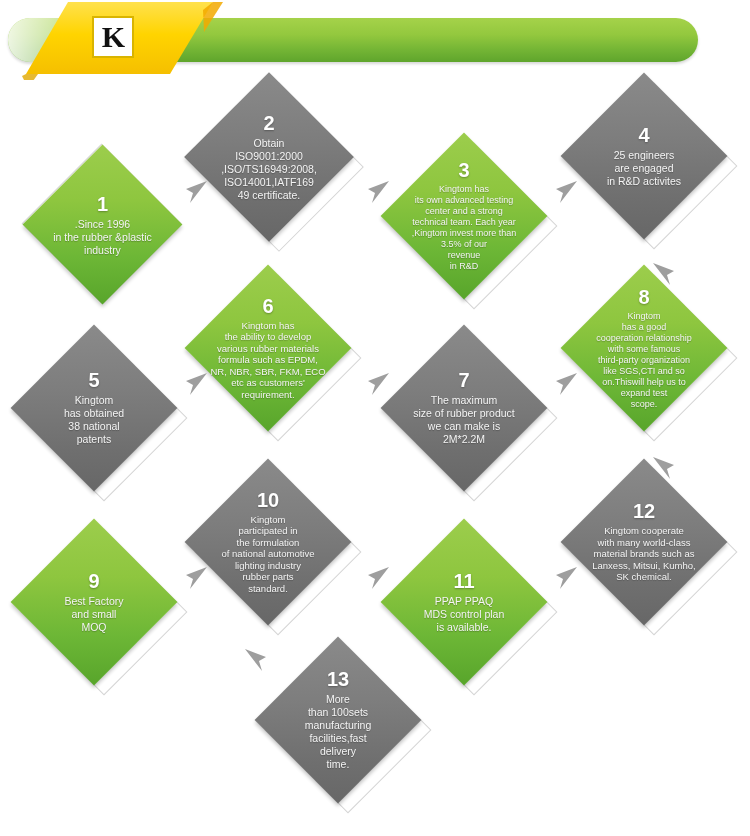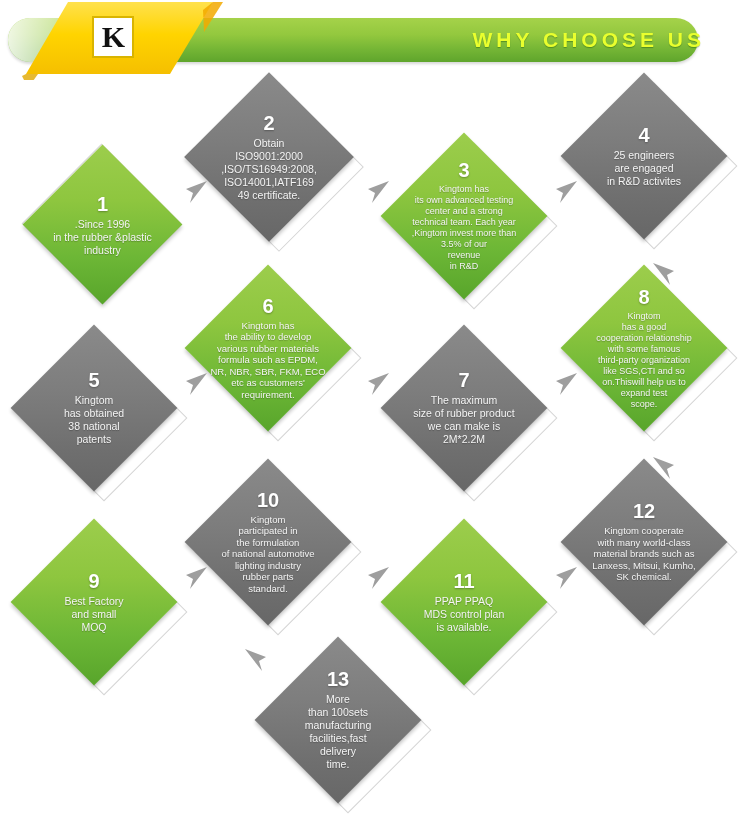--- a/index.html
+++ b/index.html
@@ -119,21 +119,20 @@
       <polygon points="50,0 195,0 152,72 8,72" fill="url(#ribgrad)"></polygon>
       <polygon points="195,0 205,0 186,30 185,8" fill="#f2a900" opacity="0.85"></polygon>
       <polygon points="8,72 20,72 10,86 4,74" fill="#e0a800" opacity="0.8"></polygon>
     </svg>
   </div>
 
   <div class="logo-box">
     <span class="logo-letter">K</span>
   </div>
 
-  <div class="banner-title">WHY  CHOOSE US</div>
 </div>
 
 <div id="diamond-grid">
 
   <div class="cell" style="left:22px;top:74px;width:160px;height:160px;">
     <div class="ghost" style="left:11px;top:11px;width:113px;height:113px;margin:12px 0 0 12px;"></div>
     <div class="dia green" style="left:24px;top:24px;width:113px;height:113px;">
       <div class="dia-inner" style="width:160px;height:160px;left:-23px;top:-23px;">
         <span class="num">1</span>
         <span class="body-txt">.Since 1996

